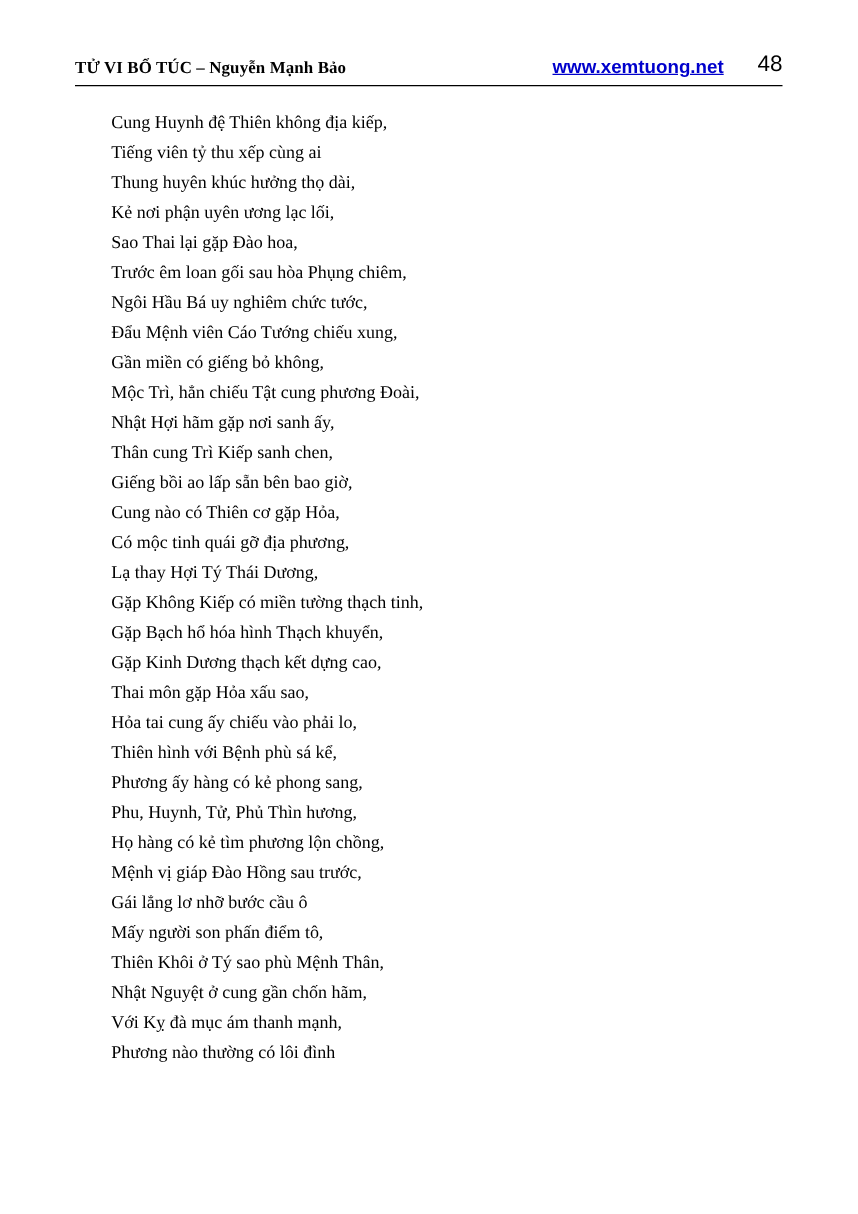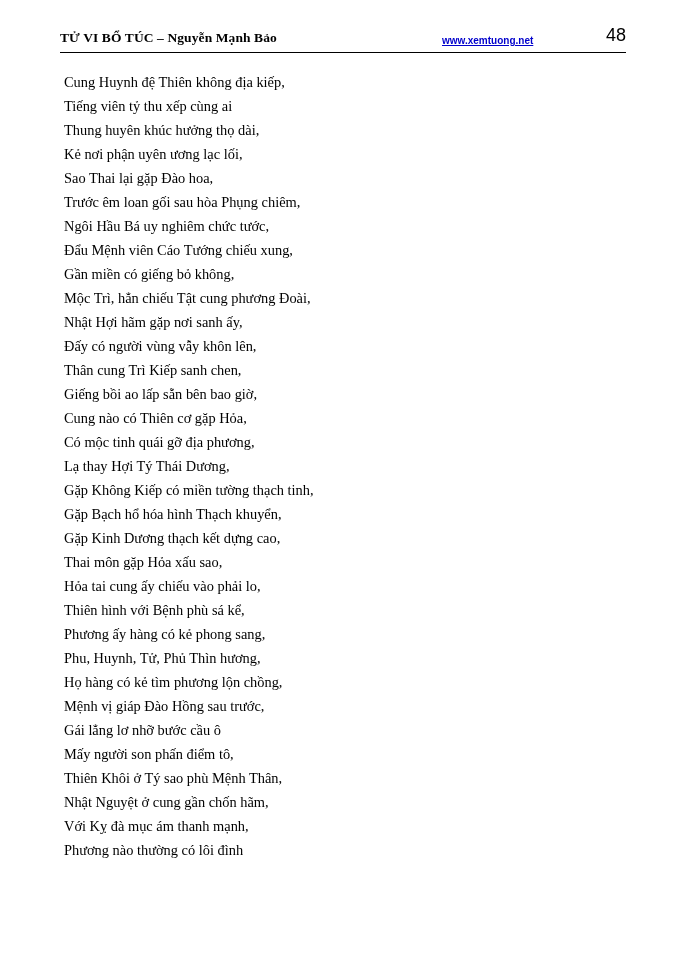--- a/index.html
+++ b/index.html
@@ -11,21 +11,21 @@
     height: 971px;
     background: #ffffff;
     font-family: "Liberation Serif", serif;
     color: #000000;
   }
   .page {
     position: relative;
     width: 686px;
     height: 971px;
     box-sizing: border-box;
-    padding: 30px 60px 0 60px;
+    padding: 46px 60px 0 60px;
   }
   .header {
     display: flex;
     align-items: baseline;
     justify-content: flex-start;
     font-size: 13.5px;
     padding-bottom: 6px;
     border-bottom: 1.2px solid #000000;
     position: relative;
   }
@@ -33,35 +33,36 @@
     font-weight: bold;
     white-space: nowrap;
     letter-spacing: 0.1px;
   }
   .header-site {
     position: absolute;
     left: 382px;
     bottom: 6px;
     font-family: "Liberation Sans", sans-serif;
     font-weight: bold;
-    font-size: 10px;
+    font-size: 15px;
     color: #0000cc;
     text-decoration: underline;
   }
   .header-page {
     position: absolute;
     right: 0;
     bottom: 6px;
     font-family: "Liberation Sans", sans-serif;
     font-size: 18px;
     color: #000000;
   }
   .body-text {
     margin-top: 17px;
     padding-left: 4px;
+    margin-left: 25px;
   }
   .line {
     font-size: 14.4px;
     line-height: 24px;
     white-space: pre;
   }
 </style>
 </head>
 <body>
 
@@ -78,21 +79,20 @@
     <div class="line">Tiếng viên tỷ thu xếp cùng ai</div>
     <div class="line">Thung huyên khúc hưởng thọ dài,</div>
     <div class="line">Kẻ nơi phận uyên ương lạc lối,</div>
     <div class="line">Sao Thai lại gặp Đào hoa,</div>
     <div class="line">Trước êm loan gối sau hòa Phụng chiêm,</div>
     <div class="line">Ngôi Hầu Bá uy nghiêm chức tước,</div>
     <div class="line">Đẩu Mệnh viên Cáo Tướng chiếu xung,</div>
     <div class="line">Gần miền có giếng bỏ không,</div>
     <div class="line">Mộc Trì, hẳn chiếu Tật cung phương Đoài,</div>
     <div class="line">Nhật Hợi hãm gặp nơi sanh ấy,</div>
-    <div class="line">Đấy có người vùng vẫy khôn lên,</div>
     <div class="line">Thân cung Trì Kiếp sanh chen,</div>
     <div class="line">Giếng bồi ao lấp sẵn bên bao giờ,</div>
     <div class="line">Cung nào có Thiên cơ gặp Hỏa,</div>
     <div class="line">Có mộc tinh quái gỡ địa phương,</div>
     <div class="line">Lạ thay Hợi Tý Thái Dương,</div>
     <div class="line">Gặp Không Kiếp có miền tường thạch tinh,</div>
     <div class="line">Gặp Bạch hổ hóa hình Thạch khuyển,</div>
     <div class="line">Gặp Kinh Dương thạch kết dựng cao,</div>
     <div class="line">Thai môn gặp Hỏa xấu sao,</div>
     <div class="line">Hỏa tai cung ấy chiếu vào phải lo,</div>

